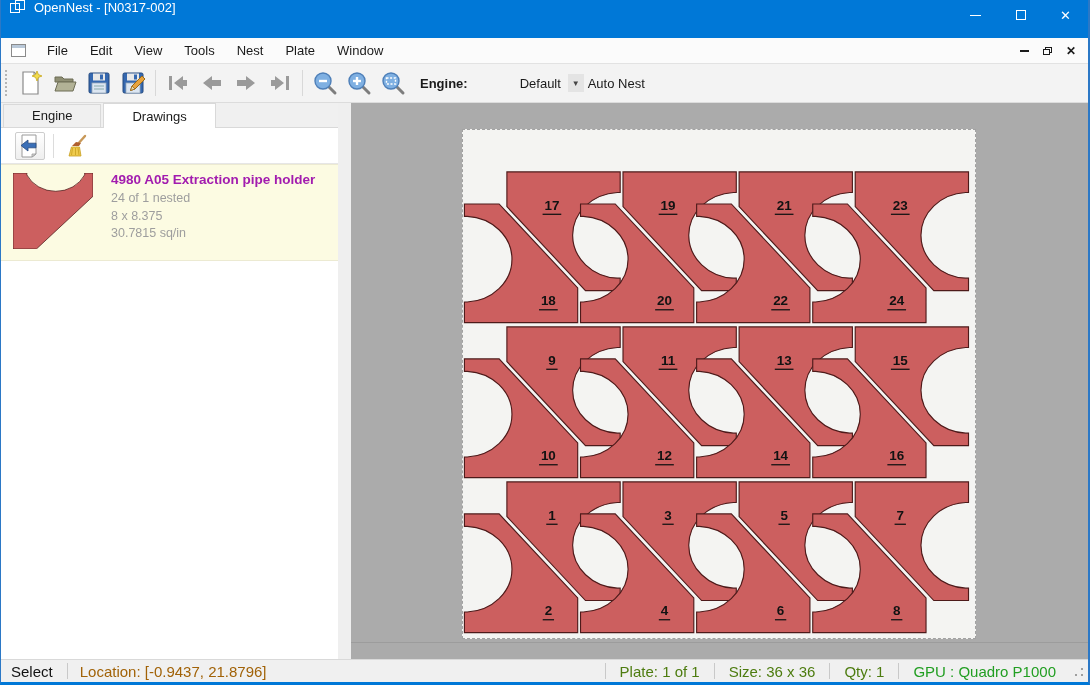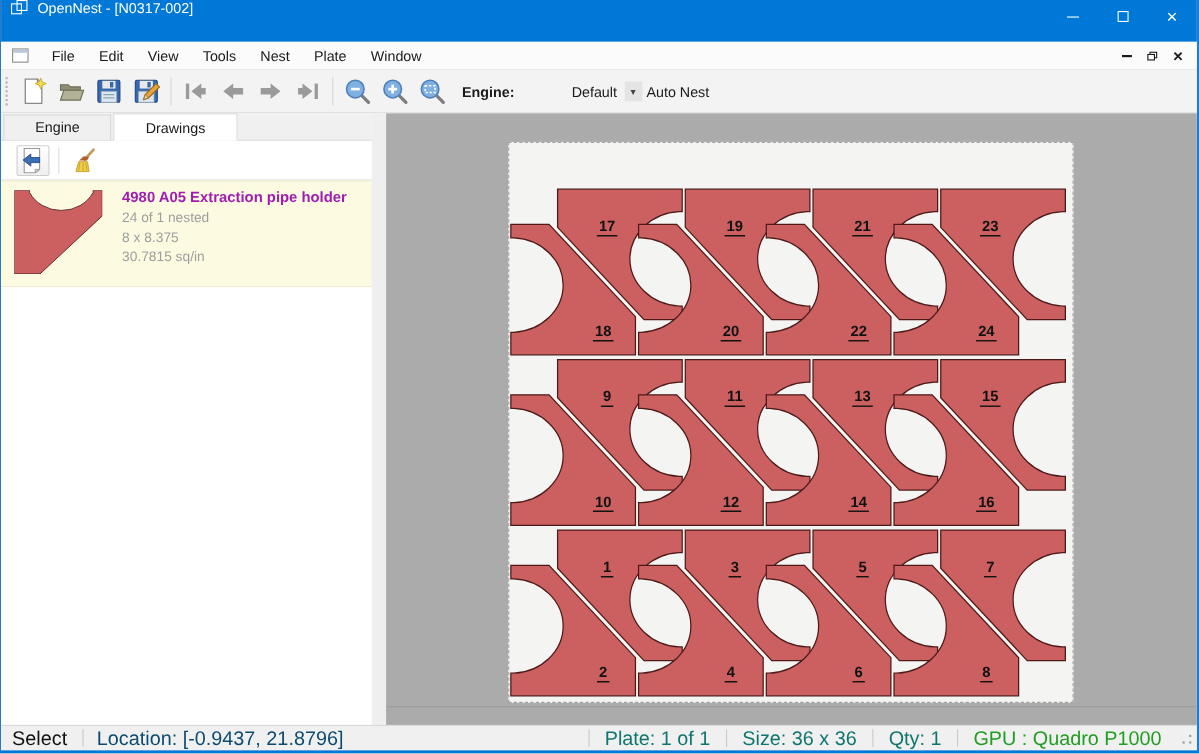--- a/index.html
+++ b/index.html
@@ -71,26 +71,26 @@
   
   .plate { position:absolute; left:111px; top:26px; width:514px; height:510px; background:#F4F4F2;
            border:1px dashed #A2A2A2; }
   .plate svg { display:block; }
   .part { fill:#CC5F5F; stroke:#4D1A1A; stroke-width:0.08; }
   .plabel { font-family:"Liberation Sans", sans-serif; font-weight:bold; font-size:0.95px; fill:#121212; }
   .plabel-line { stroke:#121212; stroke-width:0.09; }
   .h-divider { position:absolute; left:0; right:0; top:539px; height:1px; background:#9C9C9C; }
 
   
-  .statusbar { height:23px; background:#F0F0F0; border-top:1px solid #D9D9D9; display:flex; align-items:center; font-size:18px; flex:0 0 auto; }
+  .statusbar { height:23px; background:#F0F0F0; border-top:1px solid #D9D9D9; display:flex; align-items:center; font-size:15px; flex:0 0 auto; }
   .sb-mode { padding:0 14px 0 10px; color:#111; }
   .sb-sep { width:1px; height:16px; background:#C9C9C9; }
-  .sb-location { padding:0 12px; color:#0c4a6e; }
+  .sb-location { padding:0 12px; color:#a16207; }
   .sb-right { margin-left:auto; display:flex; align-items:center; height:100%; }
-  .sb-item { padding:0 14px; color:#0f766e; }
+  .sb-item { padding:0 14px; color:#4d7c0f; }
   .sb-gpu { color:#219E21; }
   .sb-grip { width:12px; height:12px; position:relative; margin:6px 4px 0 2px; }
   .sb-grip i { position:absolute; width:2px; height:2px; background:#9e9e9e; }
   .sb-grip .d1 { right:1px; top:0; } .sb-grip .d2 { right:1px; top:6px; } .sb-grip .d3 { right:7px; top:6px; }
 </style>
 </head>
 <body>
 
 <div class="window">
 

